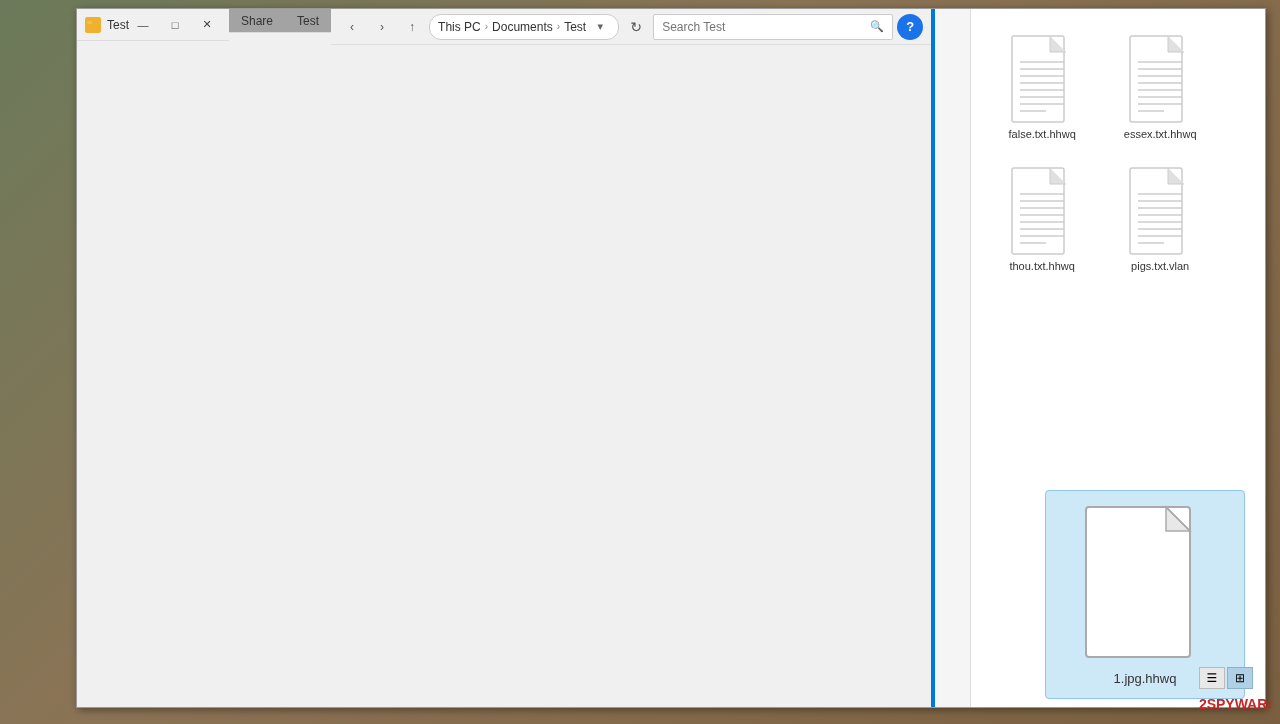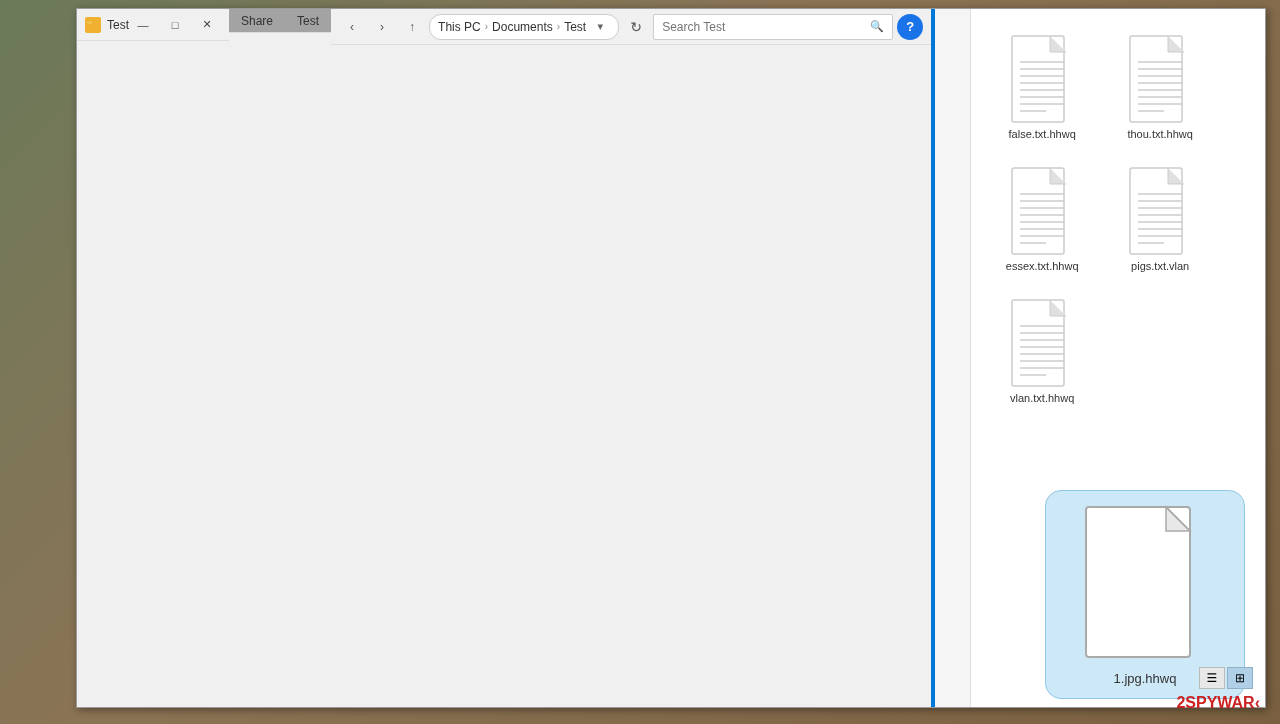--- a/index.html
+++ b/index.html
@@ -268,21 +268,21 @@
       position: absolute;
       bottom: 8px;
       right: 20px;
       width: 200px;
       display: flex;
       flex-direction: column;
       align-items: center;
       padding: 12px;
       background: #cde8f7;
       border: 1px solid #90c8e8;
-      border-radius: 16px;
+      border-radius: 4px;
       cursor: pointer;
     }
 
     .large-doc-icon {
       width: 130px;
       height: 160px;
     }
 
     .large-file-name {
       font-size: 13px;
@@ -306,23 +306,23 @@
 
     .view-btn.active {
       background: #b8d8f0;
       border-color: #90b4d0;
     }
 
     
     .watermark {
       position: absolute;
       bottom: 12px;
-      right: 20px;
+      right: 8px;
       color: #cc2222;
-      font-size: 16px;
+      font-size: 14px;
       font-weight: bold;
       font-family: Arial, sans-serif;
     }
   </style>
 </head>
 <body>
 
 <div class="background-layer"></div>
 
 <div class="explorer-window">
@@ -403,70 +403,55 @@
           <polyline points="44,2 44,18 60,18" fill="#e0e0e0" stroke="#ccc" stroke-width="1"></polyline>
           <line x1="14" y1="28" x2="58" y2="28" stroke="#ccc" stroke-width="1.5"></line>
           <line x1="14" y1="35" x2="58" y2="35" stroke="#ccc" stroke-width="1.5"></line>
           <line x1="14" y1="42" x2="58" y2="42" stroke="#ccc" stroke-width="1.5"></line>
           <line x1="14" y1="49" x2="58" y2="49" stroke="#ccc" stroke-width="1.5"></line>
           <line x1="14" y1="56" x2="58" y2="56" stroke="#ccc" stroke-width="1.5"></line>
           <line x1="14" y1="63" x2="58" y2="63" stroke="#ccc" stroke-width="1.5"></line>
           <line x1="14" y1="70" x2="58" y2="70" stroke="#ccc" stroke-width="1.5"></line>
           <line x1="14" y1="77" x2="40" y2="77" stroke="#ccc" stroke-width="1.5"></line>
         </svg>
-        <span class="file-name">thou.txt.hhwq</span>
+        <span class="file-name">essex.txt.hhwq</span>
       </div>
 
       <div class="file-item">
         <svg class="doc-icon" viewBox="0 0 72 90" xmlns="http://www.w3.org/2000/svg">
           <rect x="6" y="2" width="52" height="86" rx="2" fill="white" stroke="#ccc" stroke-width="1.5"></rect>
           <polyline points="44,2 44,18 60,18" fill="#e0e0e0" stroke="#ccc" stroke-width="1"></polyline>
           <line x1="14" y1="28" x2="58" y2="28" stroke="#ccc" stroke-width="1.5"></line>
           <line x1="14" y1="35" x2="58" y2="35" stroke="#ccc" stroke-width="1.5"></line>
           <line x1="14" y1="42" x2="58" y2="42" stroke="#ccc" stroke-width="1.5"></line>
           <line x1="14" y1="49" x2="58" y2="49" stroke="#ccc" stroke-width="1.5"></line>
           <line x1="14" y1="56" x2="58" y2="56" stroke="#ccc" stroke-width="1.5"></line>
           <line x1="14" y1="63" x2="58" y2="63" stroke="#ccc" stroke-width="1.5"></line>
           <line x1="14" y1="70" x2="58" y2="70" stroke="#ccc" stroke-width="1.5"></line>
           <line x1="14" y1="77" x2="40" y2="77" stroke="#ccc" stroke-width="1.5"></line>
         </svg>
-        <span class="file-name">essex.txt.hhwq</span>
+        <span class="file-name">thou.txt.hhwq</span>
       </div>
 
       <div class="file-item">
         <svg class="doc-icon" viewBox="0 0 72 90" xmlns="http://www.w3.org/2000/svg">
           <rect x="6" y="2" width="52" height="86" rx="2" fill="white" stroke="#ccc" stroke-width="1.5"></rect>
           <polyline points="44,2 44,18 60,18" fill="#e0e0e0" stroke="#ccc" stroke-width="1"></polyline>
           <line x1="14" y1="28" x2="58" y2="28" stroke="#ccc" stroke-width="1.5"></line>
           <line x1="14" y1="35" x2="58" y2="35" stroke="#ccc" stroke-width="1.5"></line>
           <line x1="14" y1="42" x2="58" y2="42" stroke="#ccc" stroke-width="1.5"></line>
           <line x1="14" y1="49" x2="58" y2="49" stroke="#ccc" stroke-width="1.5"></line>
           <line x1="14" y1="56" x2="58" y2="56" stroke="#ccc" stroke-width="1.5"></line>
           <line x1="14" y1="63" x2="58" y2="63" stroke="#ccc" stroke-width="1.5"></line>
           <line x1="14" y1="70" x2="58" y2="70" stroke="#ccc" stroke-width="1.5"></line>
           <line x1="14" y1="77" x2="40" y2="77" stroke="#ccc" stroke-width="1.5"></line>
         </svg>
         <span class="file-name">pigs.txt.vlan</span>
       </div>
 
-      <div class="file-item">
-        <svg class="doc-icon" viewBox="0 0 72 90" xmlns="http://www.w3.org/2000/svg">
-          <rect x="6" y="2" width="52" height="86" rx="2" fill="white" stroke="#ccc" stroke-width="1.5"></rect>
-          <polyline points="44,2 44,18 60,18" fill="#e0e0e0" stroke="#ccc" stroke-width="1"></polyline>
-          <line x1="14" y1="28" x2="58" y2="28" stroke="#ccc" stroke-width="1.5"></line>
-          <line x1="14" y1="35" x2="58" y2="35" stroke="#ccc" stroke-width="1.5"></line>
-          <line x1="14" y1="42" x2="58" y2="42" stroke="#ccc" stroke-width="1.5"></line>
-          <line x1="14" y1="49" x2="58" y2="49" stroke="#ccc" stroke-width="1.5"></line>
-          <line x1="14" y1="56" x2="58" y2="56" stroke="#ccc" stroke-width="1.5"></line>
-          <line x1="14" y1="63" x2="58" y2="63" stroke="#ccc" stroke-width="1.5"></line>
-          <line x1="14" y1="70" x2="58" y2="70" stroke="#ccc" stroke-width="1.5"></line>
-          <line x1="14" y1="77" x2="40" y2="77" stroke="#ccc" stroke-width="1.5"></line>
-        </svg>
-        <span class="file-name">vlan.txt.hhwq</span>
-      </div>
 
 
       <div class="large-file-item">
         <svg class="large-doc-icon" viewBox="0 0 130 160" xmlns="http://www.w3.org/2000/svg">
           <rect x="6" y="4" width="104" height="150" rx="3" fill="white" stroke="#aaa" stroke-width="2"></rect>
           <polygon points="86,4 110,28 86,28" fill="#e8e8e8" stroke="#aaa" stroke-width="1.5"></polygon>
           <line x1="86" y1="4" x2="110" y2="28" stroke="#aaa" stroke-width="1.5"></line>
         </svg>
         <span class="large-file-name">1.jpg.hhwq</span>
       </div>

